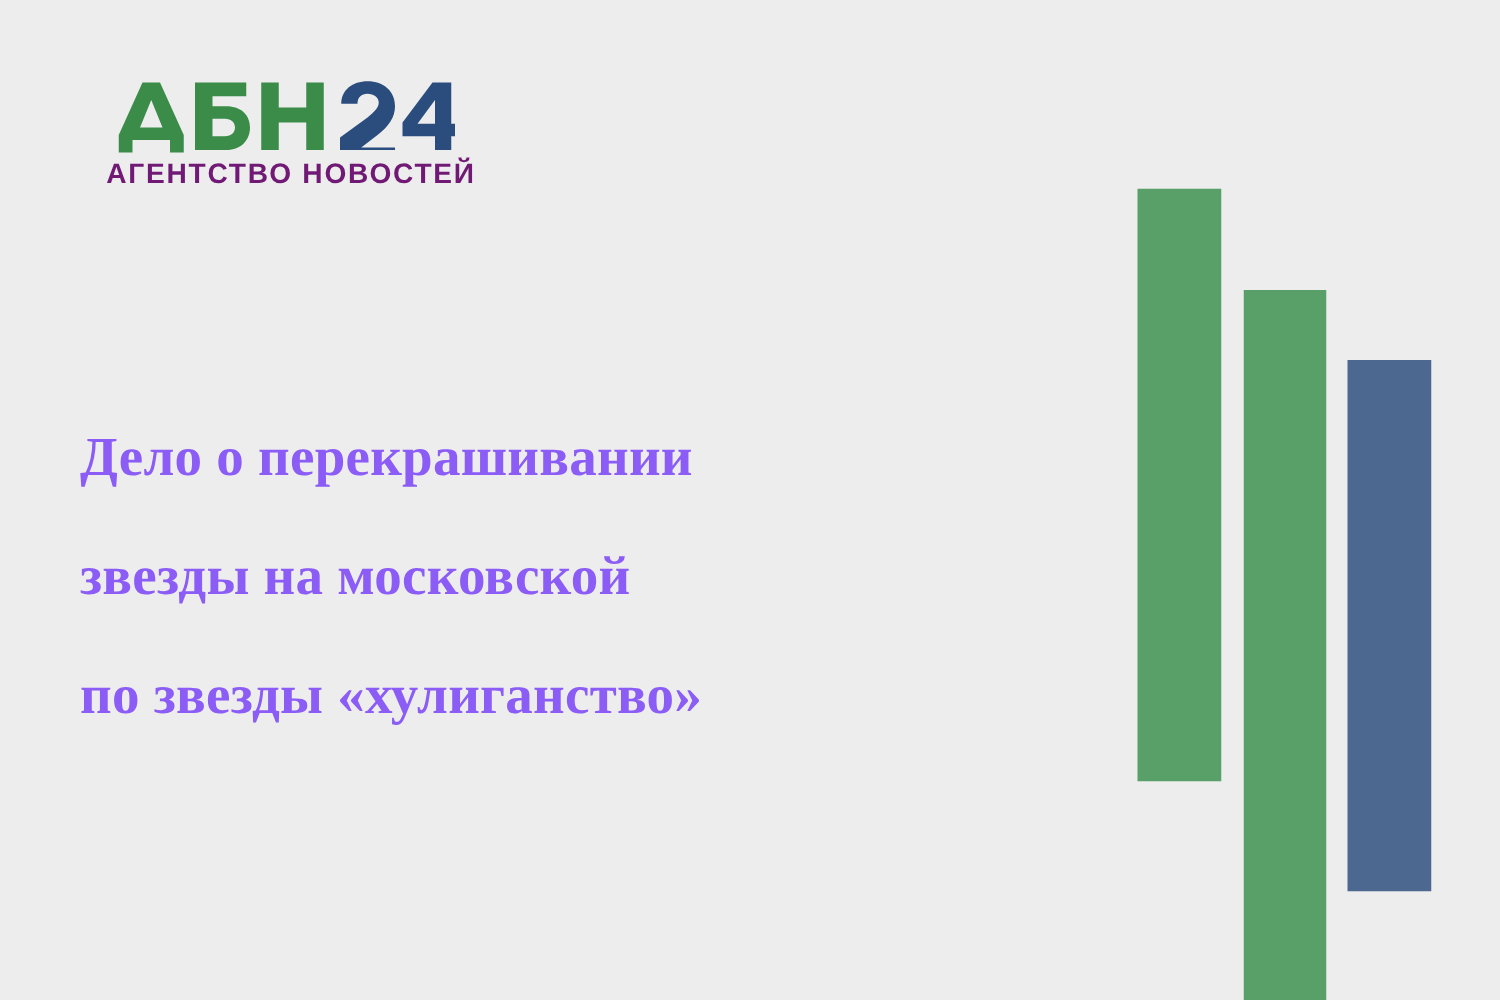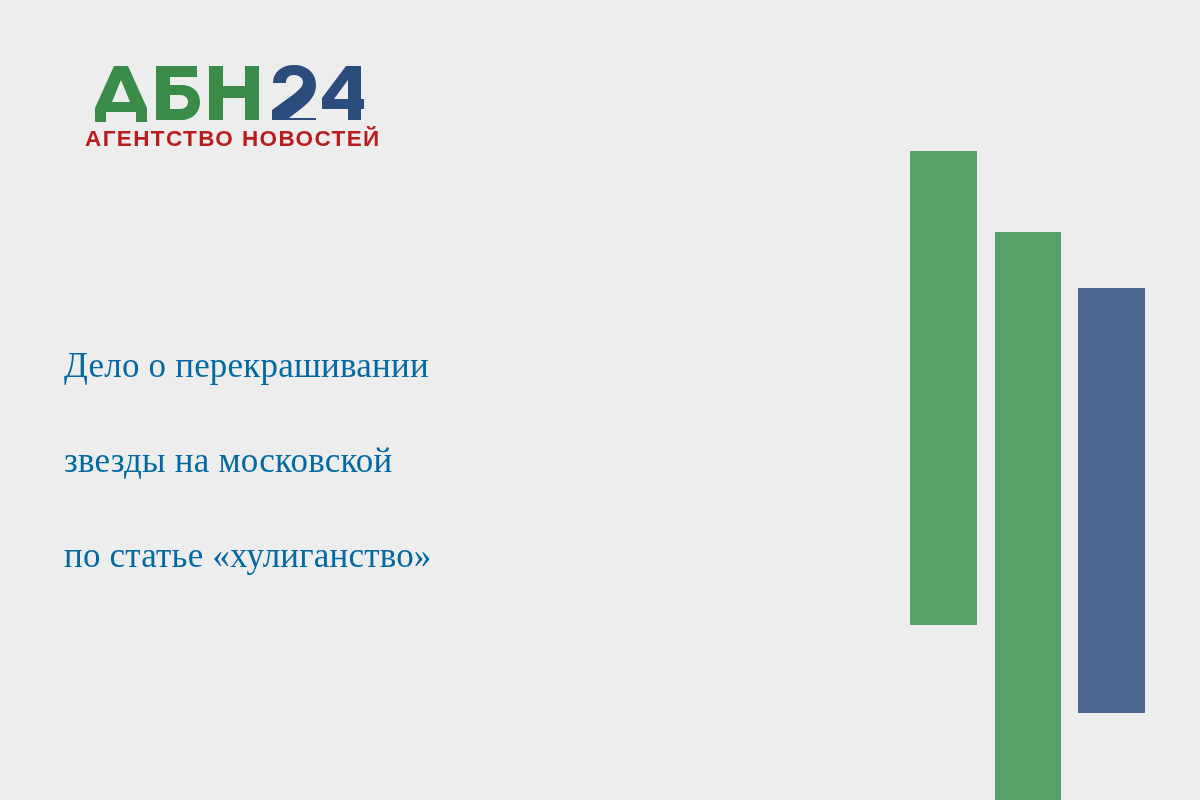--- a/index.html
+++ b/index.html
@@ -49,37 +49,37 @@
     display: block;
   }
   .logo-tagline {
     position: absolute;
     left: 1px;
     top: 62px;
     font-family: "Liberation Sans", sans-serif;
     font-size: 22.5px;
     font-weight: 700;
     letter-spacing: 1.4px;
-    color: #b91c1c;
+    color: #701a75;
     white-space: nowrap;
   }
 
   
   .headline {
     position: absolute;
     left: 64px;
     top: 318px;
     width: 820px;
   }
   .headline-line {
     font-family: "Liberation Serif", "DejaVu Serif", serif;
-    font-weight: 400;
-    font-size: 35px;
+    font-weight: 700;
+    font-size: 44px;
     line-height: 95px;
-    color: #0369a1;
+    color: #8b5cf6;
     white-space: nowrap;
     letter-spacing: 0.2px;
   }
 </style>
 </head>
 <body>
 
 <div class="poster">
 
   <div class="bars">
@@ -100,16 +100,16 @@
       <path d="M189 19 C189 8 198 1 210 1 C223 1 232 9 232 21 C232 30 227 37 218 44 L205 54 L232 54 L232 56 L188 56 L188 46 L210 30 C216 25 219 22 219 18 C219 14 215 11 210 11 C205 11 202 14 202 19 Z" fill="#2b4d7e"></path>
 
       <path d="M265 2 L277 2 L277 35 L285 35 L285 45 L277 45 L277 56 L264 56 L264 45 L238 45 L238 34 L262 2 Z M264 35 L264 16 L250 35 Z" fill="#2b4d7e"></path>
     </svg>
     <div class="logo-tagline">АГЕНТСТВО НОВОСТЕЙ</div>
   </div>
 
   <div class="headline">
     <div class="headline-line">Дело о перекрашивании</div>
     <div class="headline-line">звезды на московской</div>
-    <div class="headline-line">по статье «хулиганство»</div>
+    <div class="headline-line">по звезды «хулиганство»</div>
   </div>
 
 </div>
 
 </body></html>

